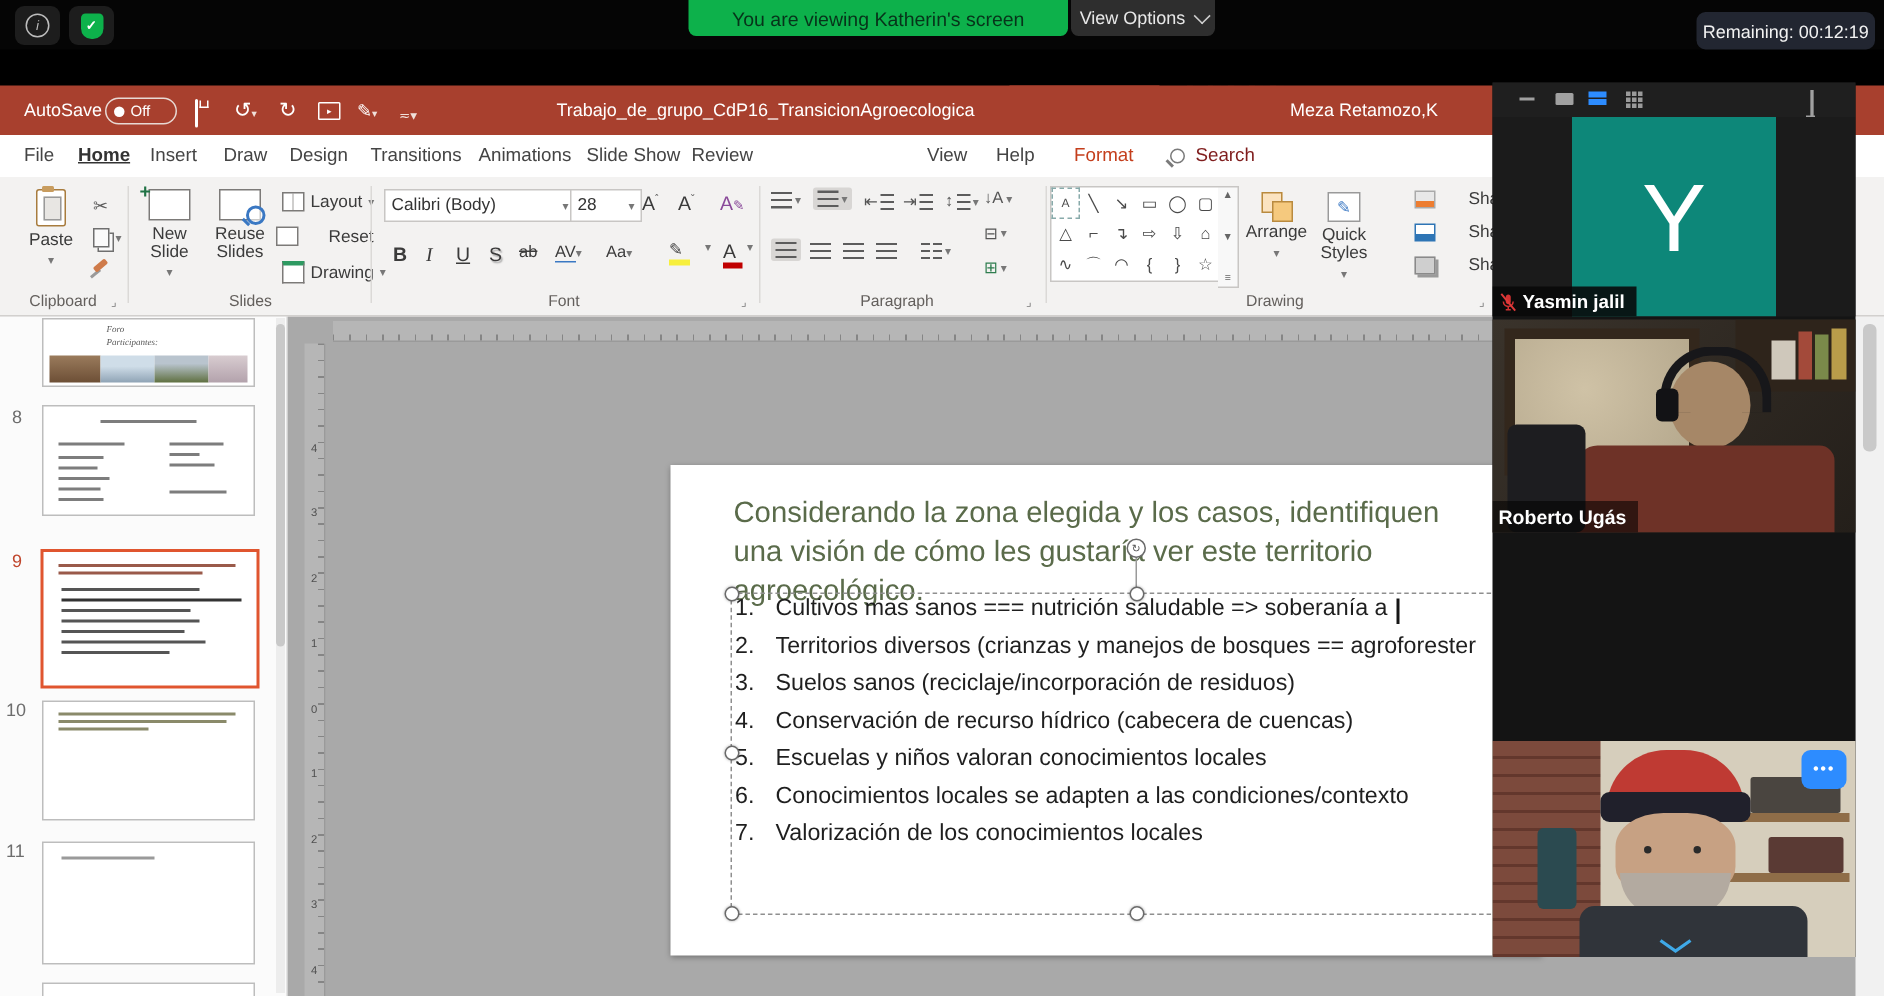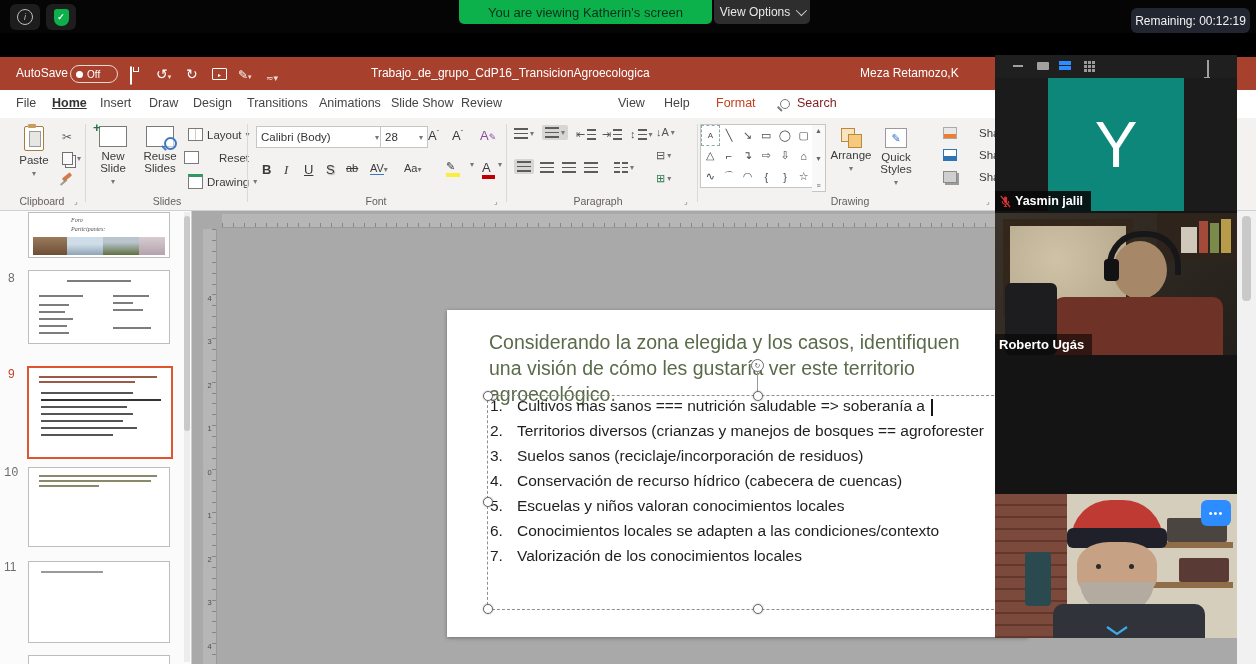--- a/index.html
+++ b/index.html
@@ -392,21 +392,21 @@
           <div class="bar" style="left:12px;top:24px;width:92px;background:#555;"></div>
           <div class="bar" style="left:12px;top:31px;width:120px;background:#333;height:2px;"></div>
           <div class="bar" style="left:12px;top:38px;width:86px;background:#555;"></div>
           <div class="bar" style="left:12px;top:45px;width:92px;background:#555;"></div>
           <div class="bar" style="left:12px;top:52px;width:82px;background:#555;"></div>
           <div class="bar" style="left:12px;top:59px;width:96px;background:#555;"></div>
           <div class="bar" style="left:12px;top:66px;width:72px;background:#555;"></div>
         </div>
       </div>
 
-      <span class="tnum" style="left:4px;top:256px;font-family:Liberation Mono, monospace;">10</span>
+      <span class="tnum" style="left:4px;top:256px;">10</span>
       <div class="thumb" style="left:28px;top:257px;width:140px;height:78px;">
         <div>
           <div class="bar" style="left:10px;top:7px;width:118px;background:#8a8a6a;"></div>
           <div class="bar" style="left:10px;top:12px;width:112px;background:#8a8a6a;"></div>
           <div class="bar" style="left:10px;top:17px;width:60px;background:#8a8a6a;"></div>
         </div>
       </div>
 
       <span class="tnum" style="left:4px;top:350px;">11</span>
       <div class="thumb" style="left:28px;top:351px;width:140px;height:80px;">

